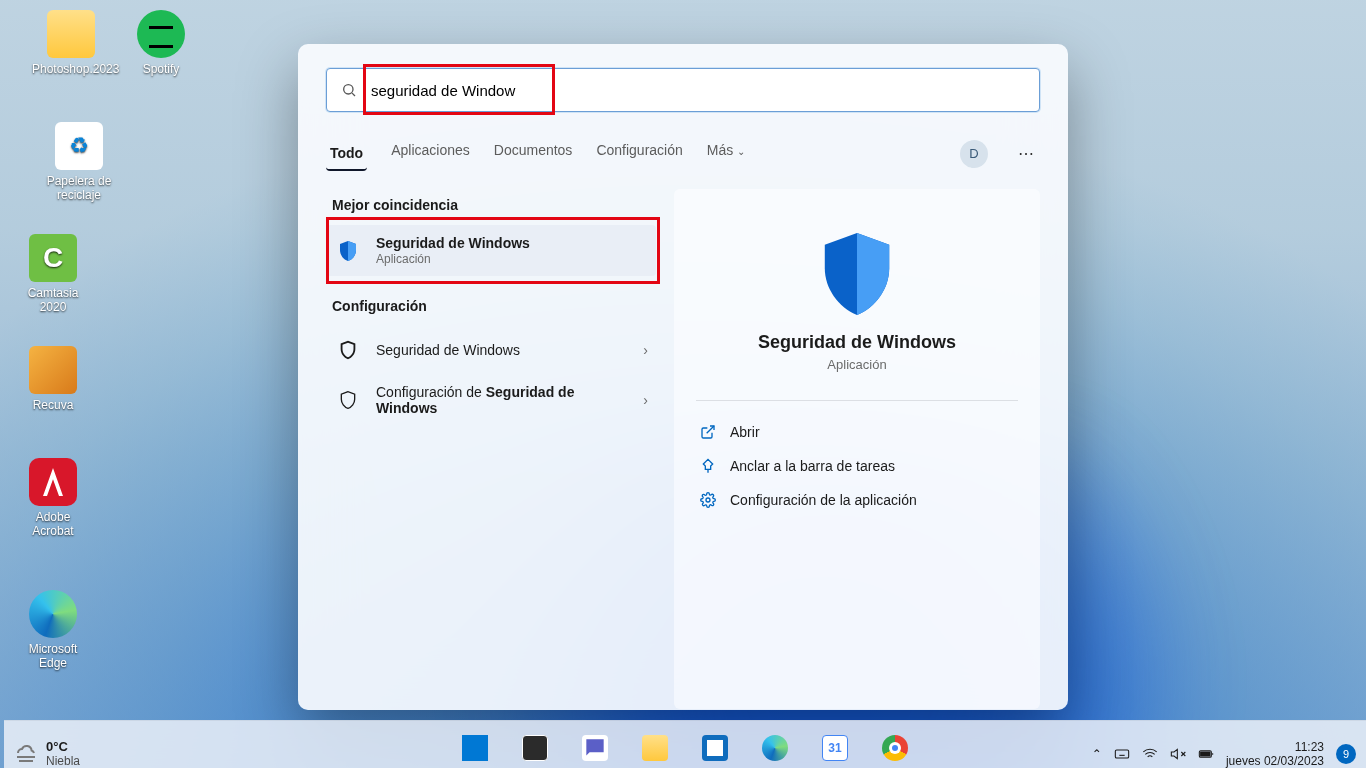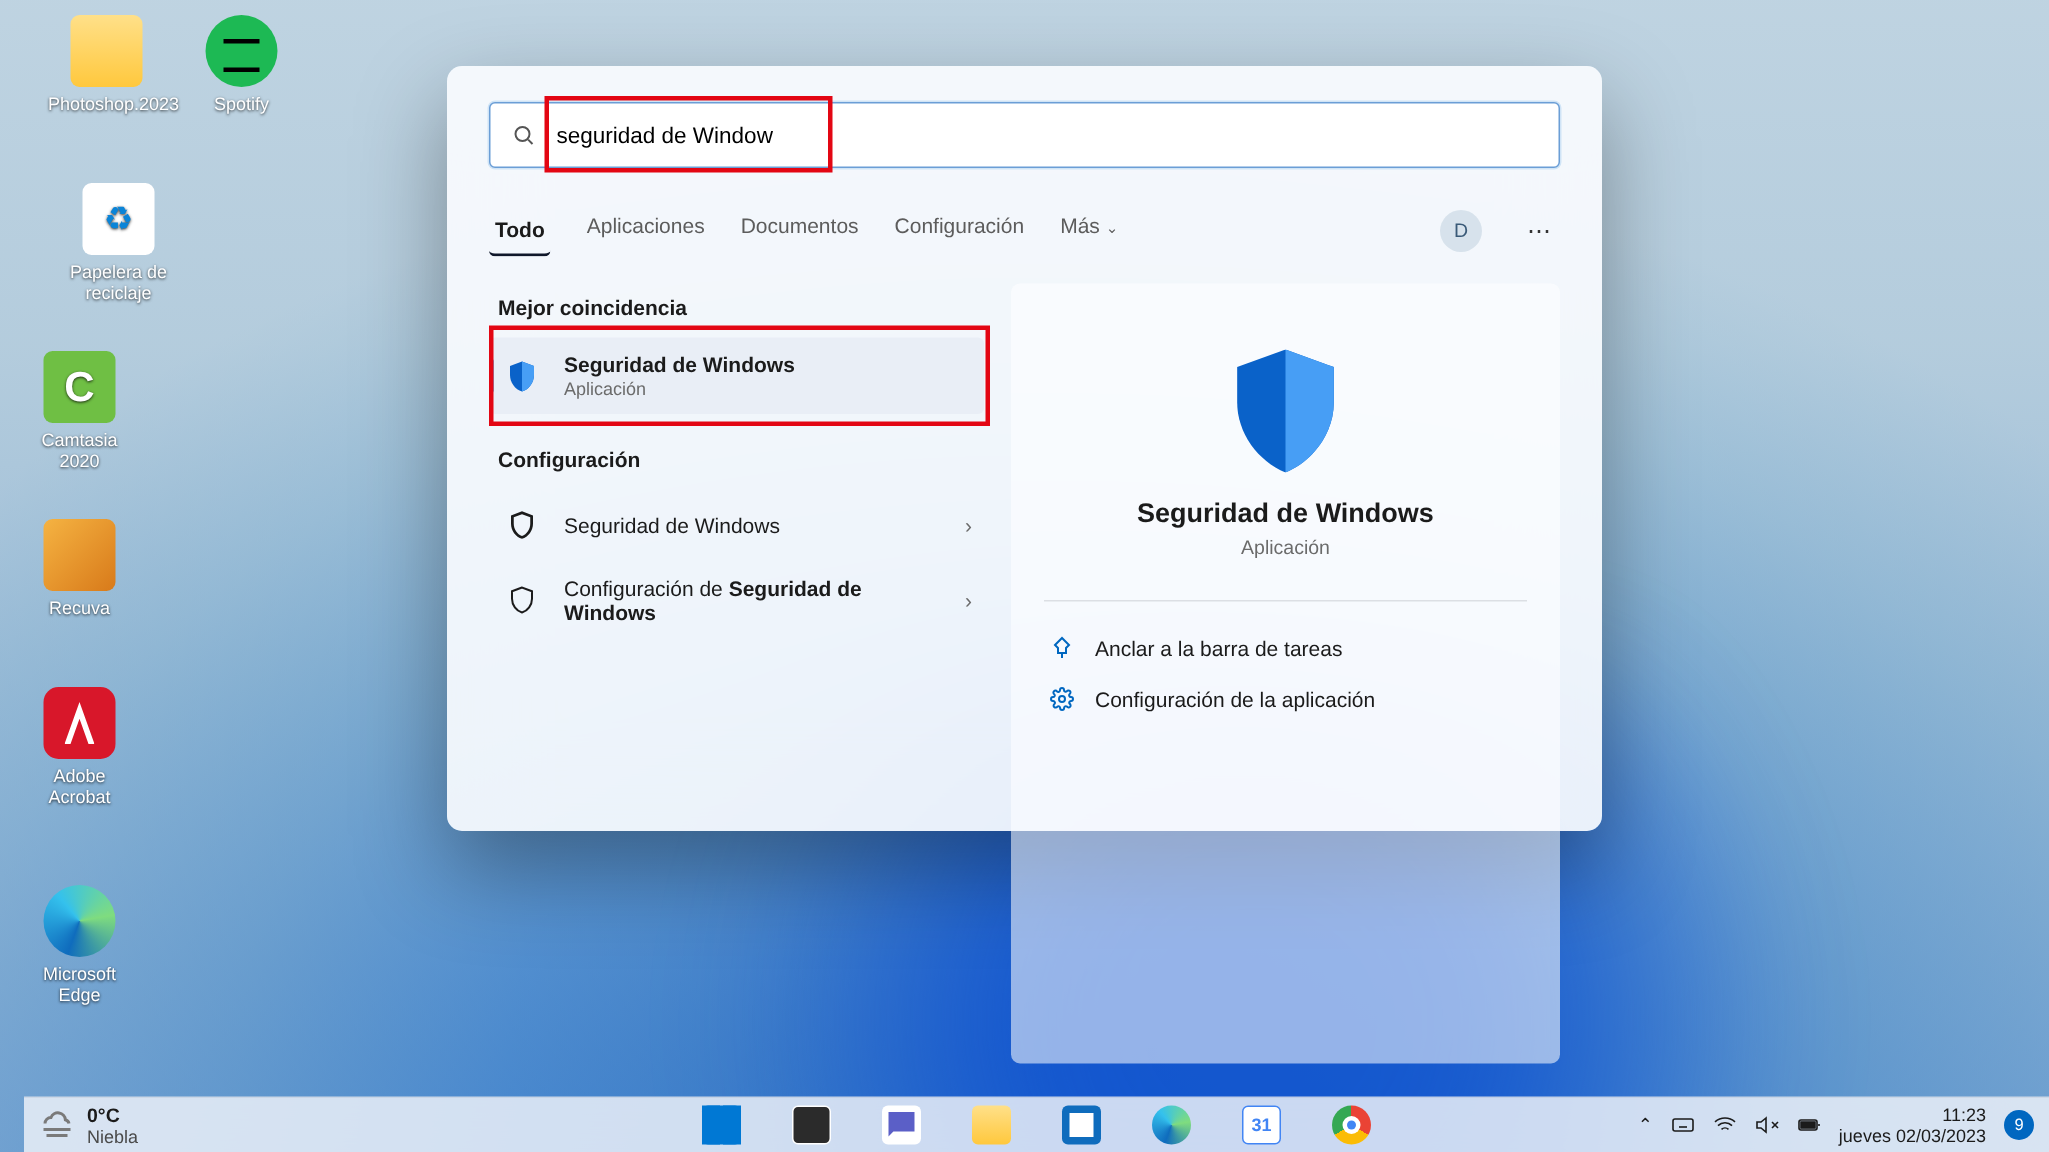--- a/index.html
+++ b/index.html
@@ -18,21 +18,21 @@
 .ico-spotify::after{content:"";position:absolute;left:12px;top:16px;width:24px;height:16px;border-top:3px solid #000;border-bottom:3px solid #000}
 .ico-bin{background:#fff!important;position:relative}
 .ico-bin::after{content:"♻";position:absolute;inset:0;display:flex;align-items:center;justify-content:center;font-size:22px;color:#0a84d8}
 .ico-cam{background:#6fbf44!important;position:relative}
 .ico-cam::after{content:"C";position:absolute;inset:0;display:flex;align-items:center;justify-content:center;font-size:28px;font-weight:bold;color:#fff}
 .ico-recuva{background:linear-gradient(135deg,#f5b342,#d87a1a)!important}
 .ico-acrobat{background:#d8172a!important;border-radius:10px!important;position:relative}
 .ico-acrobat::after{content:"";position:absolute;left:14px;top:10px;width:20px;height:28px;background:#fff;clip-path:polygon(50% 0,100% 100%,80% 100%,50% 40%,20% 100%,0 100%)}
 .ico-edge{background:conic-gradient(from 200deg,#0f6cbd,#34c1ed,#7fdc7f,#0f6cbd)!important;border-radius:24px!important}
 
-#panel{position:absolute;left:298px;top:44px;width:770px;height:510px;border-radius:10px;background:rgba(249,251,254,.92);backdrop-filter:blur(30px);box-shadow:0 25px 60px rgba(0,0,0,.35);z-index:5;padding:24px 28px}
+#panel{position:absolute;left:298px;top:44px;width:770px;height:666px;border-radius:10px;background:rgba(249,251,254,.92);backdrop-filter:blur(30px);box-shadow:0 25px 60px rgba(0,0,0,.35);z-index:5;padding:24px 28px}
 #searchrow{position:relative;height:44px;border:1px solid #6b9ed6;border-radius:4px;background:#fff;box-shadow:0 0 0 1px rgba(0,120,212,.15);display:flex;align-items:center;padding:0 14px}
 #searchrow svg{width:16px;height:16px;color:#555;margin-right:12px;flex:none}
 #searchrow input{border:none;outline:none;font-size:15px;flex:1;background:transparent}
 #hl-search{position:absolute;left:36px;top:-5px;width:192px;height:51px;border:3px solid #e30613;pointer-events:none}
 #tabs{display:flex;align-items:center;margin-top:24px;gap:24px;font-size:14px;color:#5c5c5c}
 #tabs .tab{padding-bottom:8px;cursor:pointer}
 #tabs .tab.act{color:#1b1b1b;border-bottom:2px solid #0f172a;font-weight:600}
 #tabs .sp{flex:1}
 #tabs .avatar{width:28px;height:28px;border-radius:50%;background:#d7e2ec;color:#3a5a78;display:flex;align-items:center;justify-content:center;font-size:13px}
 #tabs .more{width:28px;display:flex;justify-content:center;color:#333;font-size:16px;cursor:pointer}
@@ -51,21 +51,21 @@
 #hl-res{position:absolute;left:0;right:-4px;top:-8px;bottom:-8px;border:3px solid #e30613;pointer-events:none}
 .relwrap{position:relative}
 
 #right .bigicon{margin:24px auto 14px}
 #right .bigtitle{text-align:center;font-size:18px;font-weight:600}
 #right .bigsub{text-align:center;font-size:13px;color:#6b6b6b;margin-top:4px}
 #right hr{border:none;border-top:1px solid #dcdfe4;margin:28px 0 14px}
 .act{display:flex;align-items:center;gap:14px;padding:9px 4px;font-size:14px;color:#1b1b1b;cursor:pointer;border-radius:4px}
 .act svg,.act .em{width:16px;height:16px;color:#0067c0;flex:none}
 
-#taskbar{position:absolute;left:16px;right:0;bottom:0;height:37px;background:rgba(235,240,248,.85);backdrop-filter:blur(20px);border-top:1px solid rgba(0,0,0,.05);display:flex;align-items:center;z-index:10}
+#taskbar{position:absolute;left:4px;right:0;bottom:0;height:48px;background:rgba(235,240,248,.85);backdrop-filter:blur(20px);border-top:1px solid rgba(0,0,0,.05);display:flex;align-items:flex-end;z-index:10}
 #weather{position:absolute;left:10px;display:flex;align-items:center;gap:8px;color:#1b1b1b;font-size:12px}
 #weather .wnum{font-weight:600;font-size:13px}
 #weather .wdesc{color:#4a4a4a}
 #tb-center{margin:0 auto;display:flex;gap:20px;align-items:center}
 .tb{width:40px;height:40px;border-radius:4px;display:flex;align-items:center;justify-content:center;cursor:pointer}
 .tb .sq{width:26px;height:26px;border-radius:4px}
 #tray{position:absolute;right:10px;display:flex;align-items:center;gap:12px;font-size:12px;color:#1b1b1b}
 #tray .clock{text-align:right;line-height:14px}
 #tray .notif{width:20px;height:20px;border-radius:50%;background:#0067c0;color:#fff;display:flex;align-items:center;justify-content:center;font-size:11px}
 #tray svg{width:16px;height:16px;color:#1b1b1b}
@@ -180,20 +180,28 @@
           <svg width="72" height="82" viewBox="0 0 24 28">
               <path fill="#0a62c9" d="M12 0 1 4v8c0 7 4.7 13.4 11 16 6.3-2.6 11-9 11-16V4L12 0z"></path>
               <path fill="#479ef5" d="M12 0v28c6.3-2.6 11-9 11-16V4L12 0z"></path>
             </svg>
         </div>
         <div class="bigtitle">Seguridad de Windows</div>
         <div class="bigsub">Aplicación</div>
         <hr>
         <div class="act">
           <svg viewBox="0 0 24 24" fill="none" stroke="currentColor" stroke-width="2">
+              <path d="M18 13v6a2 2 0 0 1-2 2H5a2 2 0 0 1-2-2V8a2 2 0 0 1 2-2h6"></path>
+              <polyline points="15 3 21 3 21 9"></polyline>
+              <line x1="10" y1="14" x2="21" y2="3"></line>
+            </svg>
+          <span>Abrir</span>
+        </div>
+        <div class="act">
+          <svg viewBox="0 0 24 24" fill="none" stroke="currentColor" stroke-width="2">
               <path d="M12 17v5M5 9l7-7 7 7-3 3v5H8v-5L5 9z"></path>
             </svg>
           <span>Anclar a la barra de tareas</span>
         </div>
         <div class="act">
           <svg viewBox="0 0 24 24" fill="none" stroke="currentColor" stroke-width="2">
               <circle cx="12" cy="12" r="3"></circle>
               <path d="M19.4 15a1.7 1.7 0 0 0 .3 1.8l.1.1a2 2 0 1 1-2.8 2.8l-.1-.1a1.7 1.7 0 0 0-1.8-.3 1.7 1.7 0 0 0-1 1.5V21a2 2 0 0 1-4 0v-.1a1.7 1.7 0 0 0-1-1.5 1.7 1.7 0 0 0-1.8.3l-.1.1a2 2 0 1 1-2.8-2.8l.1-.1a1.7 1.7 0 0 0 .3-1.8 1.7 1.7 0 0 0-1.5-1H3a2 2 0 0 1 0-4h.1a1.7 1.7 0 0 0 1.5-1 1.7 1.7 0 0 0-.3-1.8l-.1-.1a2 2 0 1 1 2.8-2.8l.1.1a1.7 1.7 0 0 0 1.8.3H9a1.7 1.7 0 0 0 1-1.5V3a2 2 0 0 1 4 0v.1a1.7 1.7 0 0 0 1 1.5 1.7 1.7 0 0 0 1.8-.3l.1-.1a2 2 0 1 1 2.8 2.8l-.1.1a1.7 1.7 0 0 0-.3 1.8V9a1.7 1.7 0 0 0 1.5 1H21a2 2 0 0 1 0 4h-.1a1.7 1.7 0 0 0-1.5 1z"></path>
             </svg>
           <span>Configuración de la aplicación</span>

